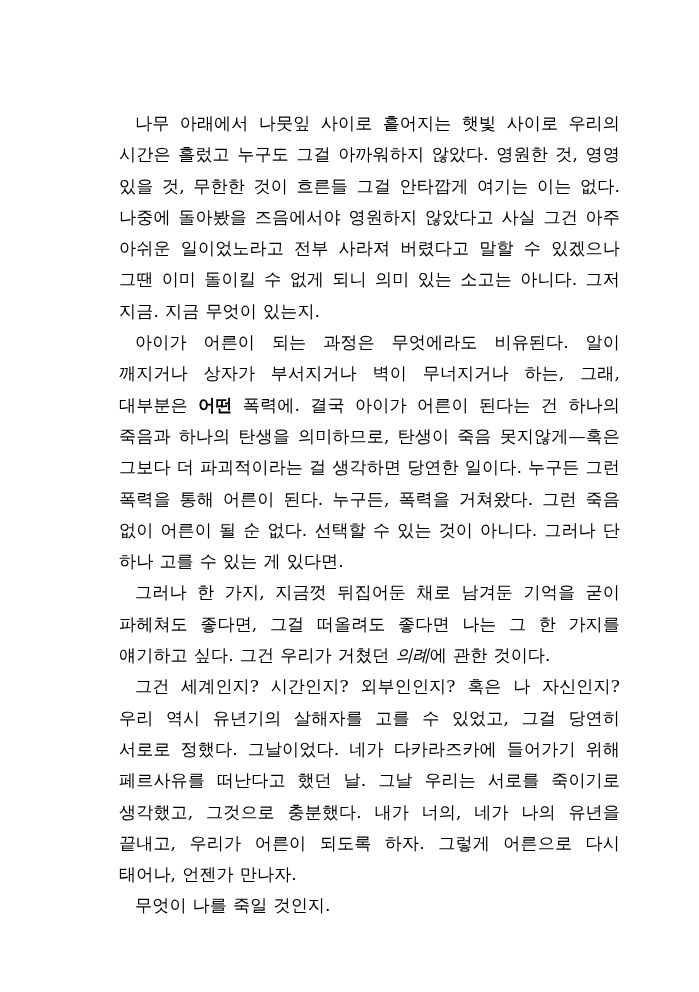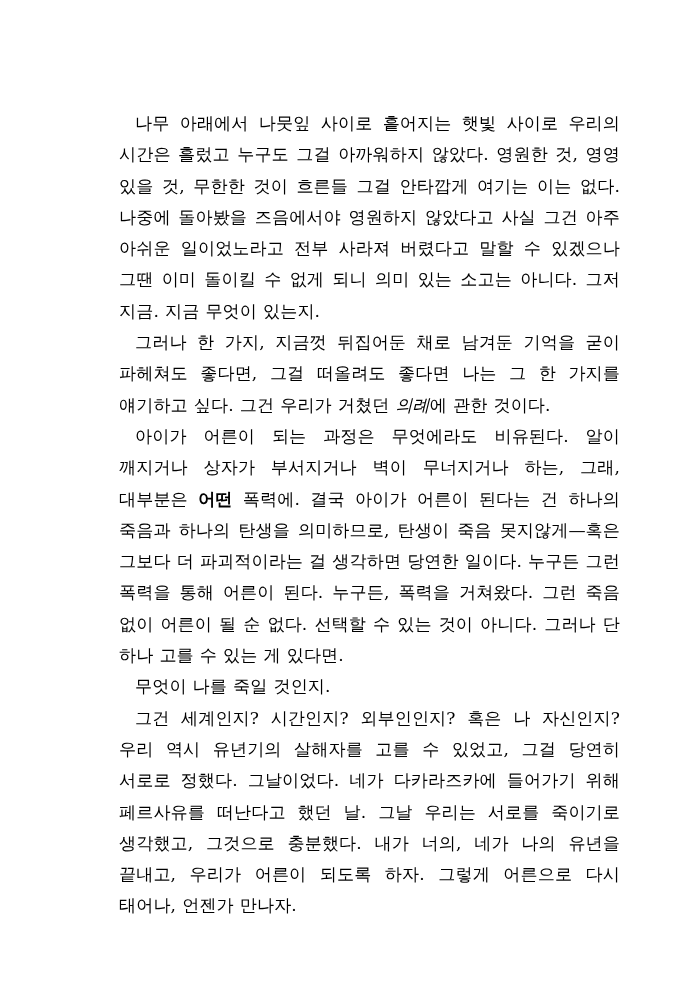--- a/index.html
+++ b/index.html
@@ -58,18 +58,18 @@
   strong.bold {
     font-weight: bold;
   }
 </style>
 </head>
 <body style="background: rgb(255, 255, 255);">
 
 <div class="page">
   <div class="text-block">
     <p class="para last-line-left"><span>나무 아래에서 나뭇잎 사이로 흩어지는 햇빛 사이로 우리의 시간은 흘렀고 누구도 그걸 아까워하지 않았다. 영원한 것, 영영 있을 것, 무한한 것이 흐른들 그걸 안타깝게 여기는 이는 없다. 나중에 돌아봤을 즈음에서야 영원하지 않았다고 사실 그건 아주 아쉬운 일이었노라고 전부 사라져 버렸다고 말할 수 있겠으나 그땐 이미 돌이킬 수 없게 되니 의미 있는 소고는 아니다. 그저 지금. 지금 무엇이 있는지.</span></p>
+    <p class="para last-line-left"><span>아이가 어른이 되는 과정은 무엇에라도 비유된다. 알이 깨지거나 상자가 부서지거나 벽이 무너지거나 하는, 그래, 대부분은 </span><strong class="bold">어떤</strong><span> 폭력에. 결국 아이가 어른이 된다는 건 하나의 죽음과 하나의 탄생을 의미하므로, 탄생이 죽음 못지않게—혹은 그보다 더 파괴적이라는 걸 생각하면 당연한 일이다. 누구든 그런 폭력을 통해 어른이 된다. 누구든, 폭력을 거쳐왔다. 그런 죽음 없이 어른이 될 순 없다. 선택할 수 있는 것이 아니다. 그러나 단 하나 고를 수 있는 게 있다면.</span></p>
     <p class="para last-line-left"><span>그러나 한 가지, 지금껏 뒤집어둔 채로 남겨둔 기억을 굳이 파헤쳐도 좋다면, 그걸 떠올려도 좋다면 나는 그 한 가지를 얘기하고 싶다. 그건 우리가 거쳤던 </span><em class="ital">의례</em><span>에 관한 것이다.</span></p>
-    <p class="para last-line-left"><span>아이가 어른이 되는 과정은 무엇에라도 비유된다. 알이 깨지거나 상자가 부서지거나 벽이 무너지거나 하는, 그래, 대부분은 </span><strong class="bold">어떤</strong><span> 폭력에. 결국 아이가 어른이 된다는 건 하나의 죽음과 하나의 탄생을 의미하므로, 탄생이 죽음 못지않게—혹은 그보다 더 파괴적이라는 걸 생각하면 당연한 일이다. 누구든 그런 폭력을 통해 어른이 된다. 누구든, 폭력을 거쳐왔다. 그런 죽음 없이 어른이 될 순 없다. 선택할 수 있는 것이 아니다. 그러나 단 하나 고를 수 있는 게 있다면.</span></p>
+    <p class="para last-line-left"><span>그건 세계인지? 시간인지? 외부인인지? 혹은 나 자신인지? 우리 역시 유년기의 살해자를 고를 수 있었고, 그걸 당연히 서로로 정했다. 그날이었다. 네가 다카라즈카에 들어가기 위해 페르사유를 떠난다고 했던 날. 그날 우리는 서로를 죽이기로 생각했고, 그것으로 충분했다. 내가 너의, 네가 나의 유년을 끝내고, 우리가 어른이 되도록 하자. 그렇게 어른으로 다시 태어나, 언젠가 만나자.</span></p>
     <p class="para last-line-left"><span>무엇이 나를 죽일 것인지.</span></p>
-    <p class="para last-line-left"><span>그건 세계인지? 시간인지? 외부인인지? 혹은 나 자신인지? 우리 역시 유년기의 살해자를 고를 수 있었고, 그걸 당연히 서로로 정했다. 그날이었다. 네가 다카라즈카에 들어가기 위해 페르사유를 떠난다고 했던 날. 그날 우리는 서로를 죽이기로 생각했고, 그것으로 충분했다. 내가 너의, 네가 나의 유년을 끝내고, 우리가 어른이 되도록 하자. 그렇게 어른으로 다시 태어나, 언젠가 만나자.</span></p>
   </div>
 </div>
 
 </body></html>

